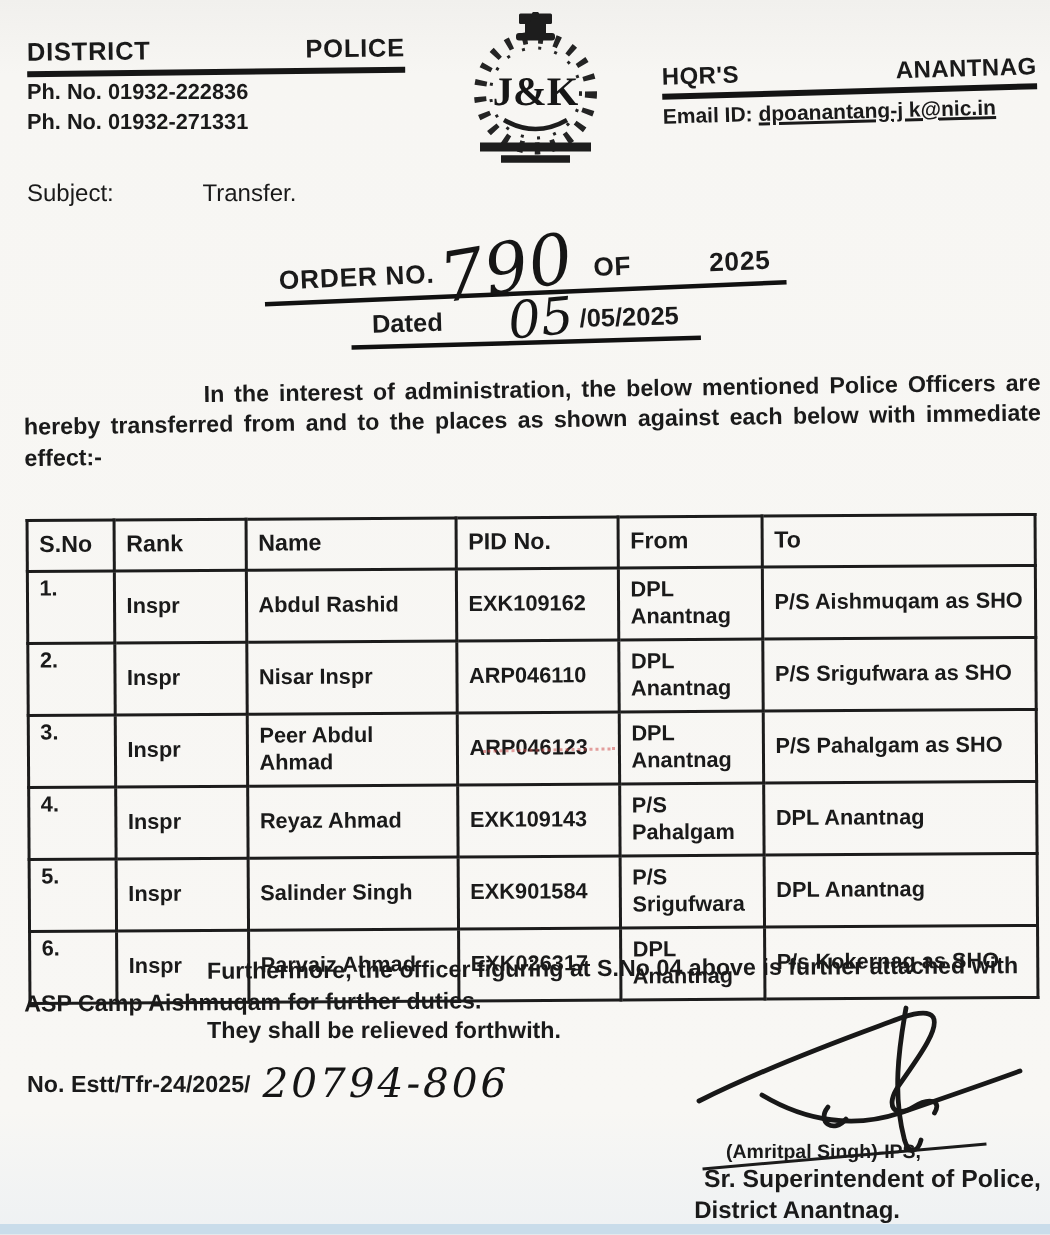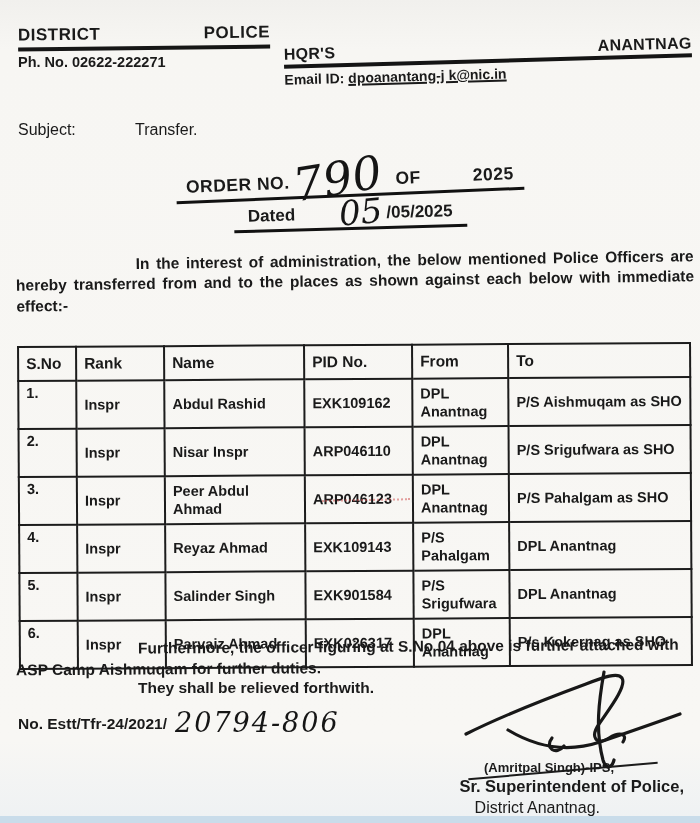--- a/index.html
+++ b/index.html
@@ -56,38 +56,61 @@
     line-height:1.35;text-indent:122px;transform:rotate(-.4deg);}
   .relieved{position:absolute;top:679px;left:138px;font-size:15.5px;font-weight:bold;}
   .ref-line{position:absolute;top:707px;left:18px;font-size:15.5px;font-weight:bold;white-space:nowrap;}
   .hw-ref{font-size:27px;letter-spacing:2px;vertical-align:-3px;margin-left:8px;}
   .dated-line2{position:absolute;top:740px;left:18px;font-size:15.5px;font-weight:bold;}
   .hw-05b{font-size:18px;margin-left:14px;margin-right:6px;}
   .signature{position:absolute;left:452px;top:668px;}
   .sign-strike{position:absolute;left:468px;top:770px;width:190px;border-top:2.5px solid #1b1b1b;
     transform:rotate(-5deg);}
   .sign-name{position:absolute;top:760px;left:484px;font-size:13px;font-weight:bold;}
-  .sign-title1{position:absolute;top:777px;right:16px;font-size:16.5px;font-weight:bold;}
-  .sign-title2{position:absolute;top:799px;right:100px;font-size:16px;font-weight:normal;}
+  .sign-title1{position:absolute;top:777px;right:6px;font-size:16.5px;font-weight:bold;}
+  .sign-title2{position:absolute;top:799px;right:100px;font-size:16px;font-weight:bold;}
   .bottom-strip{position:absolute;left:0;right:0;bottom:0;height:7px;background:#c9dcea;}
 </style>
 </head>
 <body>
 
 <div class="page">
 
   <div class="doc-header">
     <div class="hdr-left">
       <div class="hdr-title">
         <span>DISTRICT</span>
         <span>POLICE</span>
       </div>
-      <div class="phone">Ph. No. 02622-222271</div>
-    </div>
-
+      <div class="phone">Ph. No. 01932-222836</div>
+      <div class="phone">Ph. No. 01932-271331</div>
+    </div>
+
+    <div class="emblem">
+      <svg width="142" height="108" viewBox="0 0 142 108" aria-hidden="true">
+        <g stroke="#242424" fill="none">
+          <circle cx="71" cy="54" r="37" stroke-width="8" stroke-dasharray="3.5 7.5"></circle>
+          <circle cx="71" cy="54" r="30" stroke-width="2" stroke-dasharray="2 9"></circle>
+        </g>
+        <g fill="#1d1d1d">
+          <rect x="60" y="1" width="22" height="7" rx="1"></rect>
+          <rect x="64" y="8" width="14" height="6"></rect>
+          <circle cx="66" cy="4" r="2.5"></circle>
+            <circle cx="76" cy="4" r="2.5"></circle>
+            <circle cx="71" cy="2" r="2.5"></circle>
+          <rect x="58" y="14" width="26" height="5" rx="2"></rect>
+        </g>
+        <text x="71" y="62" text-anchor="middle" font-size="27" font-weight="bold" font-family="Liberation Serif, serif" fill="#161616">J&amp;K</text>
+        <g stroke="#1d1d1d" fill="none" stroke-width="3">
+          <path d="M50 72 q21 12 42 0"></path>
+          <path d="M34 90 h74" stroke-width="6"></path>
+          <path d="M48 98 h46" stroke-width="5"></path>
+        </g>
+      </svg>
+    </div>
 
     <div class="hdr-right">
       <div class="hdr-title2">
         <span>HQR'S</span>
         <span>ANANTNAG</span>
       </div>
       <div class="email-line">
         <span>Email ID: </span><span class="email-underline">dpoanantang-j k@nic.in</span>
       </div>
     </div>
@@ -181,21 +204,21 @@
         <td>P/s Kokernag as SHO</td>
       </tr>
     </tbody>
   </table>
   <div class="red-mark"></div>
 
   <div class="furthermore">Furthermore, the officer figuring at S.No 04 above is further attached with ASP Camp Aishmuqam for further duties.</div>
   <div class="relieved">They shall be relieved forthwith.</div>
 
   <div class="ref-line">
-    <span>No. Estt/Tfr-24/2021/</span><span class="hw hw-ref">20794-806</span>
+    <span>No. Estt/Tfr-24/2025/</span><span class="hw hw-ref">20794-806</span>
   </div>
 
   <svg class="signature" width="230" height="110" viewBox="0 0 230 110" aria-hidden="true">
     <g fill="none" stroke="#181818" stroke-width="3.2" stroke-linecap="round">
       <path d="M14 66 C 50 48 96 30 134 16 C 152 9 166 4 170 10 C 175 18 158 40 147 56 C 138 69 144 78 157 70 C 168 63 176 66 171 74"></path>
       <path d="M152 4 C 147 32 143 62 151 92 C 154 102 160 100 162 92"></path>
       <path d="M56 62 C 86 80 118 84 148 74 C 180 63 206 54 228 46"></path>
       <path d="M100 70 C 92 80 104 88 112 78"></path>
     </g>
   </svg>

